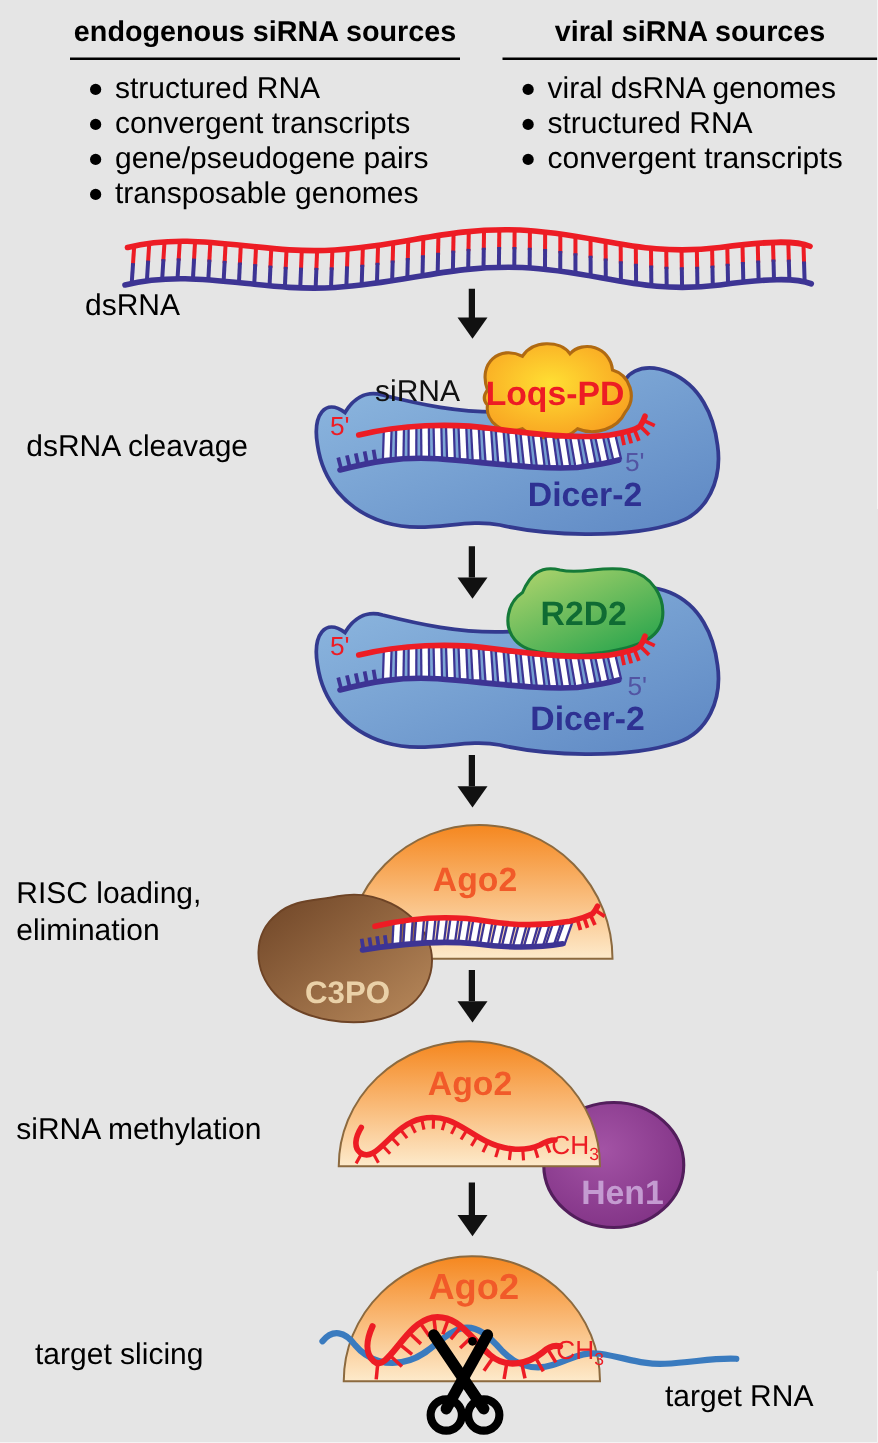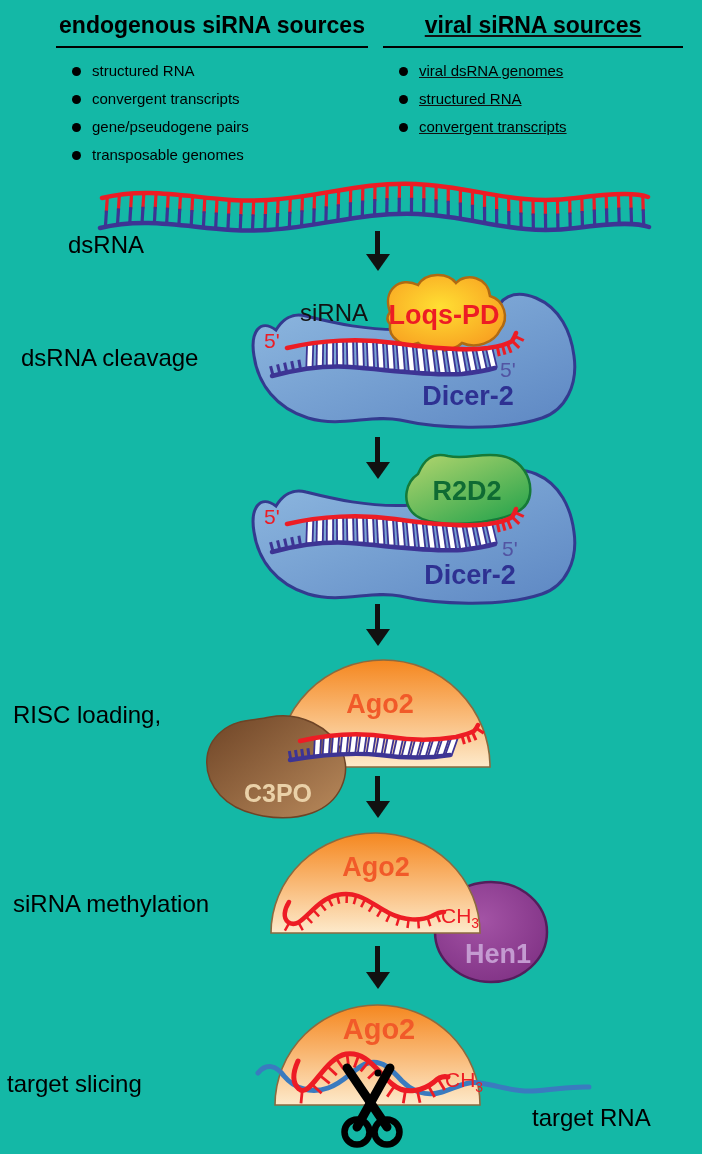--- a/index.html
+++ b/index.html
@@ -1,22 +1,22 @@
 <!DOCTYPE html>
 <html style="--strand-red: #ed1c24; --strand-indigo: #3d3494; --dicer-light: #8fb9e0; --dicer-dark: #5d87c3; --dicer-outline: #333a8f; --dicer-text: #2e3192; --loqs-yellow: #ffdf33; --loqs-orange: #f7941d; --loqs-outline: #b06a12; --loqs-text: #ed1c24; --r2d2-light: #b5d66e; --r2d2-green: #2aa54d; --r2d2-outline: #157a38; --r2d2-text: #0f6b33; --ago-orange: #f5871f; --ago-cream: #fdeacb; --ago-outline: #8c6a3f; --ago-text: #f15a29; --c3po-dark: #6e4426; --c3po-light: #b98a5c; --c3po-text: #ead1a8; --hen1-light: #a353a5; --hen1-dark: #7b2d80; --hen1-outline: #531e5c; --hen1-text: #c49bd1; --target-blue: #3a7bbf; --arrow-black: #111111;"><head>
 <meta charset="utf-8">
 <style>
   html,body{margin:0;padding:0;background:#fff;}
-  #canvas{position:relative;width:702px;height:1154px;background:#14b8a6;overflow:hidden;
+  #canvas{position:relative;width:702px;height:1154px;background:#e5e5e5;overflow:hidden;
           font-family:"Liberation Sans",sans-serif;color:#111;}
   .col{position:absolute;top:12px;}
   .col-header{font-size:23px;font-weight:bold;text-align:center;color:#000;
               border-bottom:2px solid #000;padding-bottom:7px;}
   .src-list{list-style:none;margin:9px 0 0 0;padding:0;}
-  .src-list li{position:relative;font-size:15px;line-height:28px;padding-left:36px;color:#000;}
+  .src-list li{position:relative;font-size:24px;line-height:28px;padding-left:36px;color:#000;}
   .src-list li::before{content:"";position:absolute;left:16px;top:10px;width:9px;height:9px;
                        border-radius:50%;background:#000;}
   .side-label{position:absolute;font-size:24px;color:#000;white-space:nowrap;}
   .flow-arrow{position:absolute;left:366px;width:24px;}
   .flow-arrow .stem{position:absolute;left:9px;top:0;width:5px;background:var(--arrow-black,#111);}
   .flow-arrow .head{position:absolute;bottom:0;left:0;width:0;height:0;
                     border-left:12px solid transparent;border-right:12px solid transparent;
                     border-top:17px solid var(--arrow-black,#111);}
   svg{position:absolute;overflow:visible;}
   svg text{font-family:"Liberation Sans",sans-serif;}
@@ -53,21 +53,21 @@
 
   <div class="col" style="left:56px;width:312px;">
     <div class="col-header">endogenous siRNA sources</div>
     <ul class="src-list">
       <li>structured RNA</li>
       <li>convergent transcripts</li>
       <li>gene/pseudogene pairs</li>
       <li>transposable genomes</li>
     </ul>
   </div>
-  <div class="col" style="left:383px;width:300px;text-decoration:underline;">
+  <div class="col" style="left:402px;width:300px;">
     <div class="col-header">viral siRNA sources</div>
     <ul class="src-list">
       <li>viral dsRNA genomes</li>
       <li>structured RNA</li>
       <li>convergent transcripts</li>
     </ul>
   </div>
 
   <svg id="svg-ds" style="left:88px;top:170px;" width="570" height="80" viewBox="0 0 570 80">
     <g id="ds-rungs">
@@ -325,20 +325,21 @@
     <text class="t-protein t-dicer" x="220" y="136" text-anchor="middle">Dicer-2</text>
   </svg>
 
   <div class="flow-arrow" style="top:604px;height:42px;">
     <div class="stem" style="height:25px;"></div>
       <div class="head"></div>
   </div>
 
   <div class="side-label" style="left:13px;top:680px;line-height:30px;margin-top:20px;">
     <div>RISC loading,</div>
+    <div>elimination</div>
   </div>
   <svg id="svg-risc" style="left:200px;top:655px;" width="300" height="175" viewBox="0 0 300 175">
     <defs>
       <linearGradient id="gradAgo" x1="0" y1="0" x2="0" y2="1">
         <stop offset="0" style="stop-color:var(--ago-orange,#f5871f)"></stop>
         <stop offset="1" style="stop-color:var(--ago-cream,#fdeacb)"></stop>
       </linearGradient>
       <linearGradient id="gradC3po" x1="0" y1="0" x2="1" y2="1">
         <stop offset="0" style="stop-color:var(--c3po-dark,#6e4426)"></stop>
         <stop offset="1" style="stop-color:var(--c3po-light,#b98a5c)"></stop>
@@ -439,21 +440,21 @@
     <path id="me-red" class="strand-red" stroke-width="4.5" d="M 34 74 C 29 82 28 90 33 94 C 46 104 58 72 82 67 C 104 62 116 76 134 85 C 150 93 166 93 177 88 C 182 85 186 84 189 84"></path>
     <text class="t-ch3" x="186" y="95" font-size="21"><tspan>CH</tspan><tspan dy="5" font-size="14">3</tspan></text>
     <text class="t-protein t-ago" x="121" y="48" text-anchor="middle">Ago2</text>
   </svg>
 
   <div class="flow-arrow" style="top:946px;height:43px;">
     <div class="stem" style="height:26px;"></div>
       <div class="head"></div>
   </div>
 
-  <div class="side-label" style="left:7px;top:1070px;">target slicing</div>
+  <div class="side-label" style="left:28px;top:1070px;">target slicing</div>
   <svg id="svg-slice" style="left:248px;top:993px;" width="400" height="161" viewBox="0 0 400 161">
     <defs>
       <linearGradient id="gradAgo3" x1="0" y1="0" x2="0" y2="1">
         <stop offset="0" style="stop-color:var(--ago-orange,#f5871f)"></stop>
         <stop offset="1" style="stop-color:var(--ago-cream,#fdeacb)"></stop>
       </linearGradient>
     </defs>
     <path class="ago-body3" d="M 27 112 A 102.5 100 0 0 1 232 112 Z"></path>
     <path id="sl-blue" class="strand-blue" stroke-width="5" d="M 10 80 C 18 70 28 72 36 83 C 46 95 62 101 80 95 C 98 89 106 74 120 70 C 134 66 144 77 154 88 C 164 98 178 104 194 99 C 210 94 218 88 232 90 C 252 93 266 99 284 98 C 306 97 324 93 341 94"></path>
     <g id="sl-deco">

